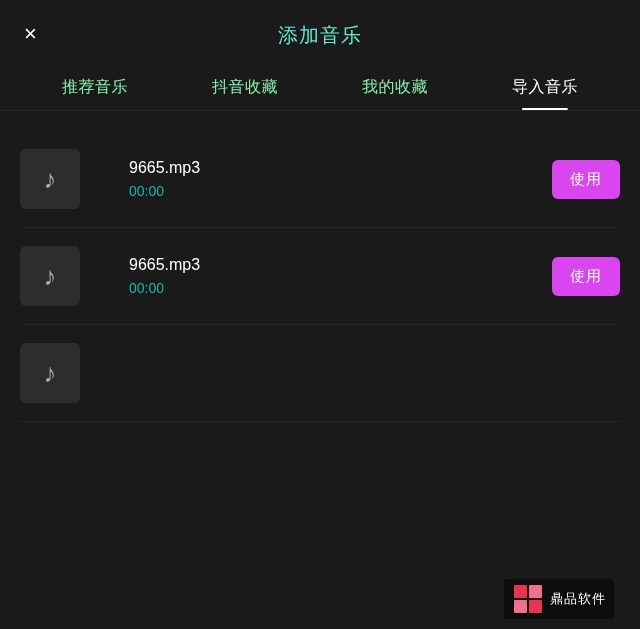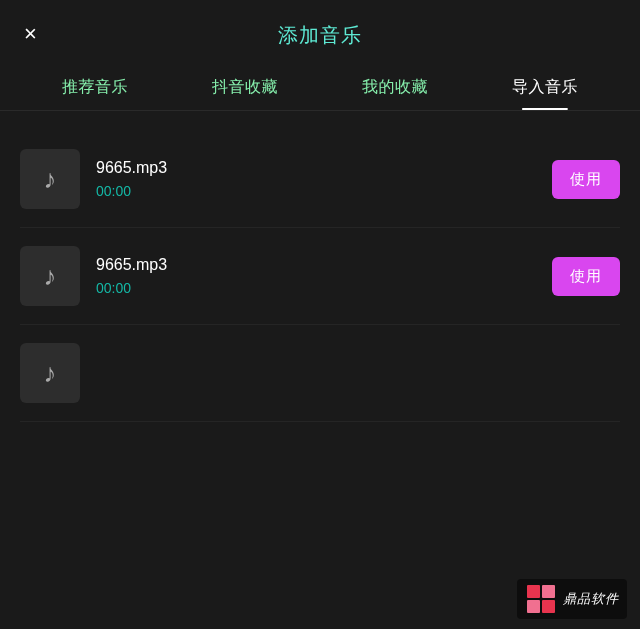--- a/index.html
+++ b/index.html
@@ -96,20 +96,21 @@
       margin-right: 16px;
     }
 
     .music-note-icon {
       font-size: 26px;
       color: #aaaaaa;
     }
 
     .music-info {
       flex: 1;
+      margin-left: 33px;
     }
 
     .music-name {
       font-size: 16px;
       color: #ffffff;
       margin-bottom: 6px;
       font-weight: 400;
     }
 
     .music-duration {
@@ -125,27 +126,26 @@
       padding: 10px 18px;
       font-size: 15px;
       cursor: pointer;
       flex-shrink: 0;
       letter-spacing: 1px;
     }
 
     .watermark {
       position: absolute;
       bottom: 10px;
-      right: 13px;
+      right: 26px;
       display: flex;
       align-items: center;
       background: rgba(0,0,0,0.5);
       padding: 4px 8px;
       border-radius: 4px;
-      font-style: italic;
     }
 
     .watermark-icon {
       width: 32px;
       height: 32px;
       margin-right: 6px;
       display: flex;
       align-items: center;
       justify-content: center;
     }

